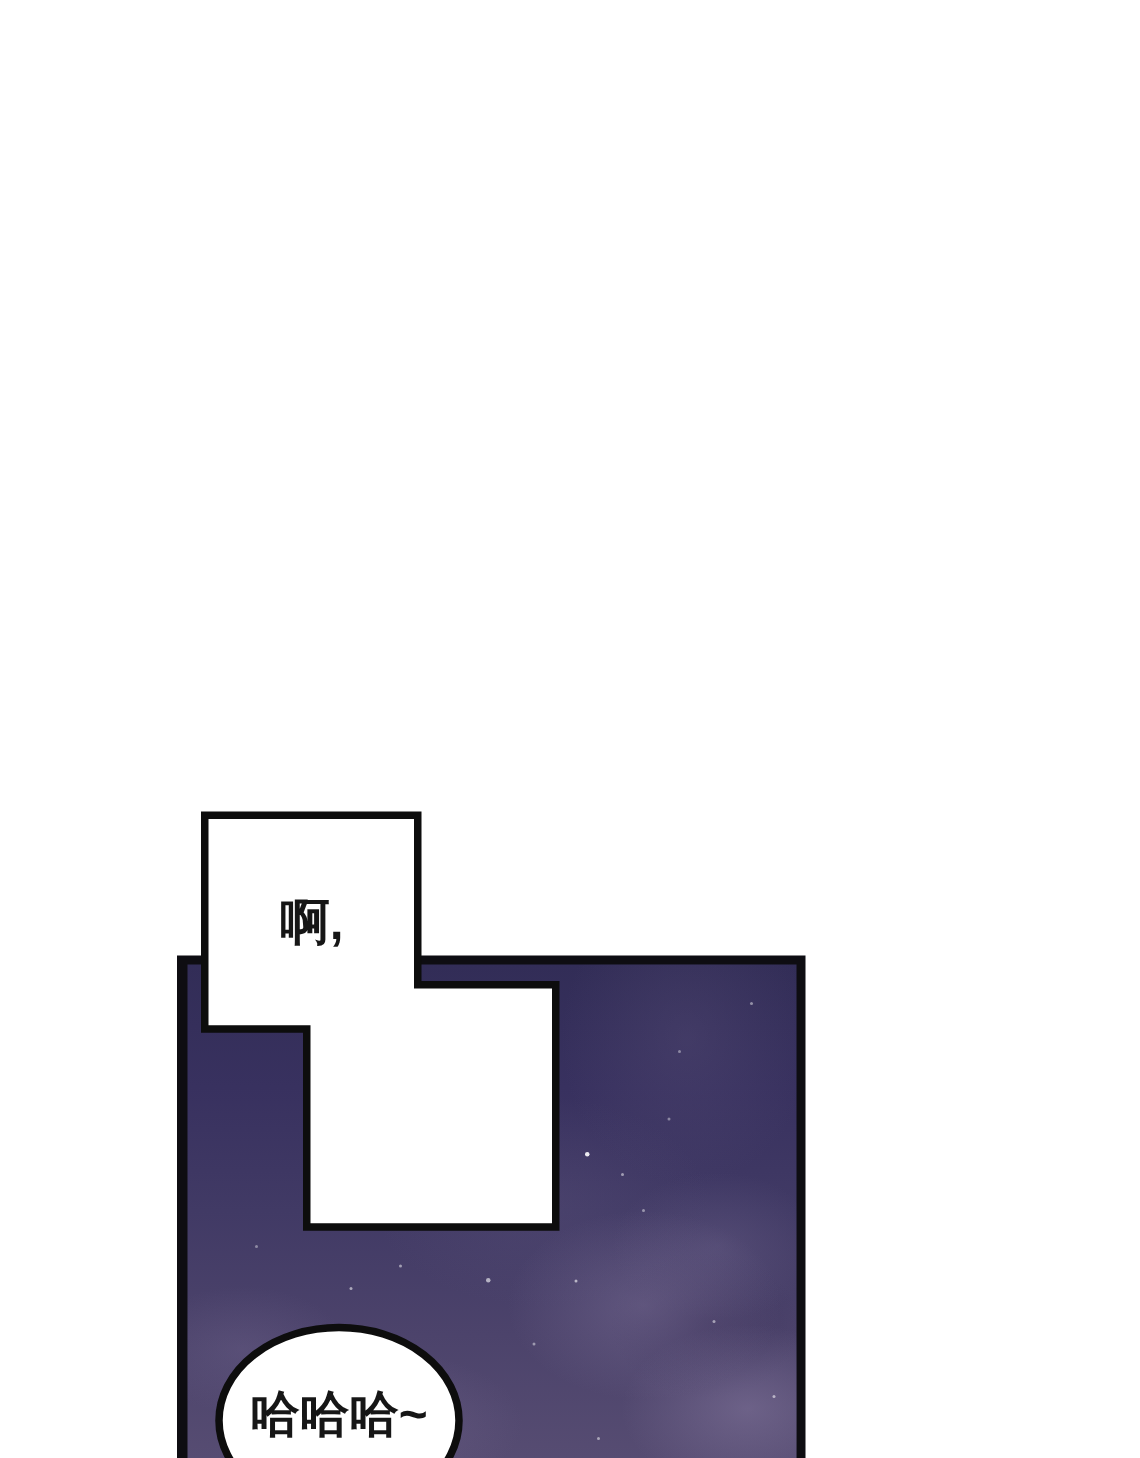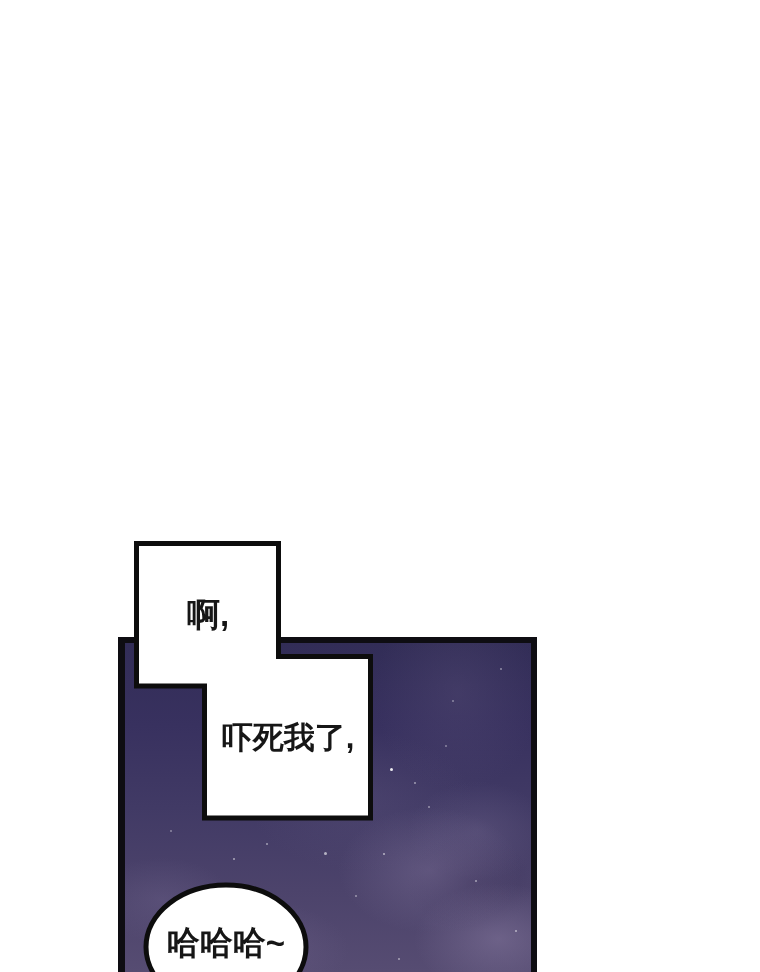--- a/index.html
+++ b/index.html
@@ -87,16 +87,15 @@
       <div class="star" style="left:320px;top:102px;opacity:.4"></div>
     </div>
   </div>
 
   <svg class="bubble-svg" viewBox="0 0 760 972" xmlns="http://www.w3.org/2000/svg">
     <path d="M136.5,543.5 H278.5 V656.5 H370.5 V818 H204.5 V686 H136.5 Z" fill="#ffffff" stroke="#0d0d0d" stroke-width="5" stroke-linejoin="miter"></path>
     <ellipse cx="226" cy="947" rx="80" ry="62" fill="#ffffff" stroke="#0d0d0d" stroke-width="5"></ellipse>
   </svg>
 
   <div class="bubble-text bt1">啊,</div>
-  <div class="bubble-text bt2">吓死我了,</div>
   <div class="bubble-text bt3">哈哈哈~</div>
 
 </div>
 
 </body></html>

